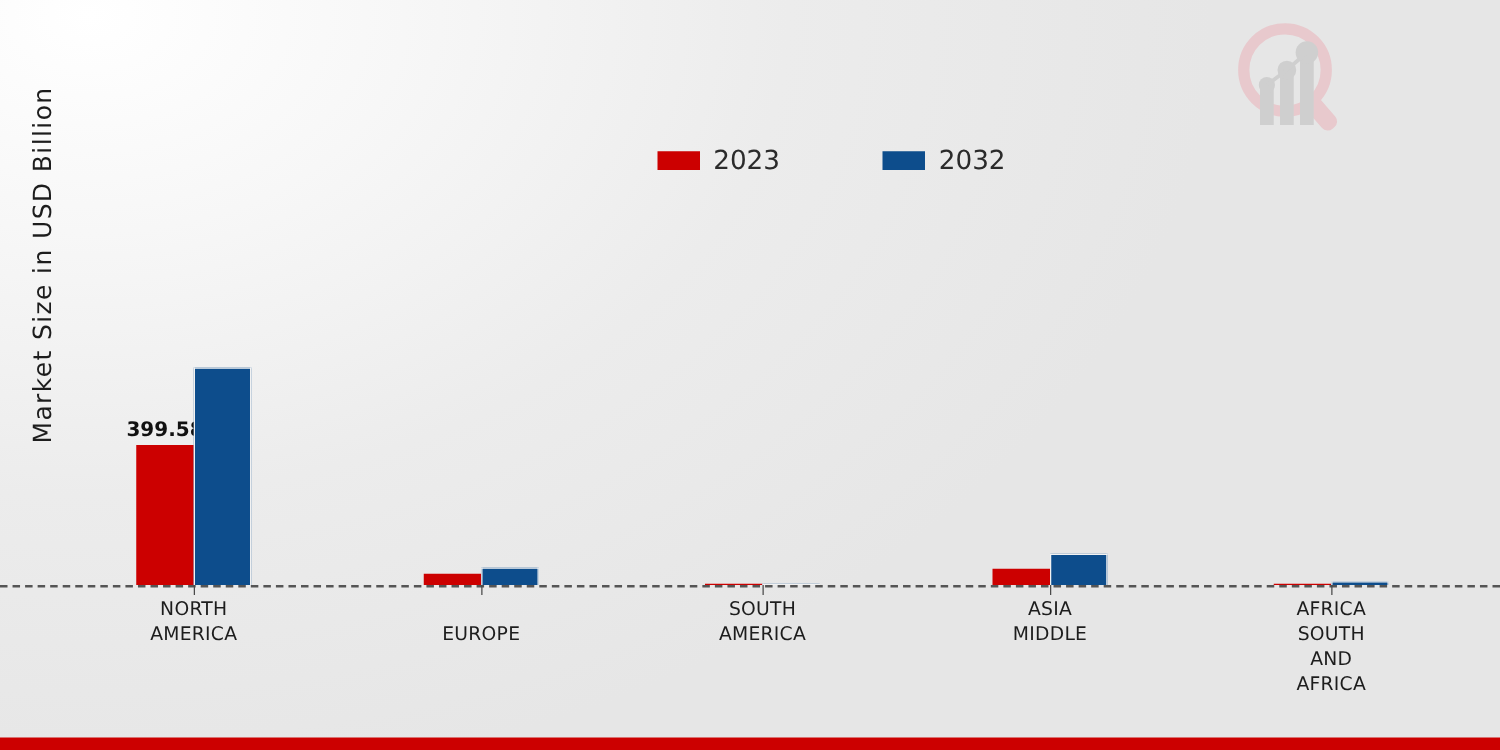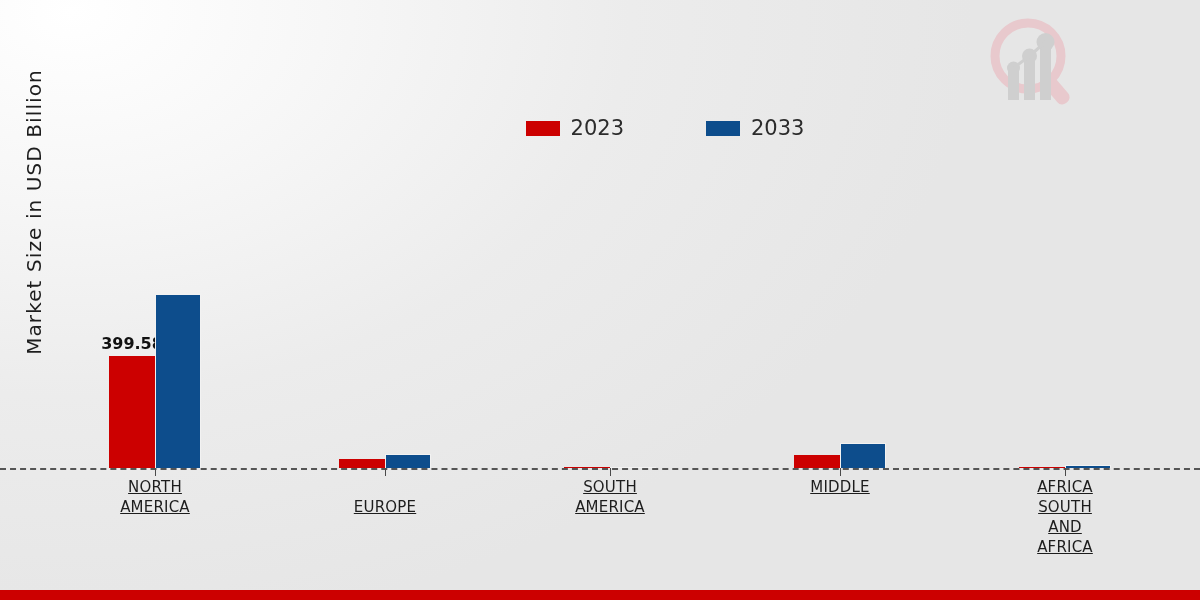--- a/index.html
+++ b/index.html
@@ -151,21 +151,20 @@
   .cat-label {
     position: absolute;
     top: 478px;
     width: 190px;
     text-align: center;
     font-family: "DejaVu Sans", sans-serif;
     font-size: 15px;
     color: #1d1d1d;
     line-height: 1.33;
     letter-spacing: 0.2px;
-    text-decoration: underline;
   }
   .cat-label span { display: block; }
 
   
   #bottom-strip {
     position: absolute;
     left: 0;
     top: 590px;
     width: 1200px;
     height: 10px;
@@ -194,21 +193,21 @@
     </svg>
   </div>
 
   <div id="legend">
     <div class="legend-item">
       <span class="legend-swatch" style="background:#cc0000"></span>
       <span class="legend-label">2023</span>
     </div>
     <div class="legend-item">
       <span class="legend-swatch" style="background:#0d4d8c"></span>
-      <span class="legend-label">2033</span>
+      <span class="legend-label">2032</span>
     </div>
   </div>
 
   <div id="y-axis-title">Market Size in USD Billion</div>
 
   <div id="plot">
       <div class="group" style="left: 67px; width: 92px;">
         <div class="bar s2023" style="height: 112px; background: rgb(204, 0, 0);">
           <div class="bar-value">399.58</div>
         </div>
@@ -244,20 +243,21 @@
       <div class="cat-label" style="left: 290px; margin-top: 20px;">
         <span>EUROPE</span>
       </div>
       <div class="tick" style="left: 610px;"></div>
       <div class="cat-label" style="left: 515px;">
         <span>SOUTH</span>
         <span>AMERICA</span>
       </div>
       <div class="tick" style="left: 840px;"></div>
       <div class="cat-label" style="left: 745px;">
+        <span>ASIA</span>
         <span>MIDDLE</span>
       </div>
       <div class="tick" style="left: 1065px;"></div>
       <div class="cat-label" style="left: 970px;">
         <span>AFRICA</span>
         <span>SOUTH</span>
         <span>AND</span>
         <span>AFRICA</span>
       </div>
     </div>

